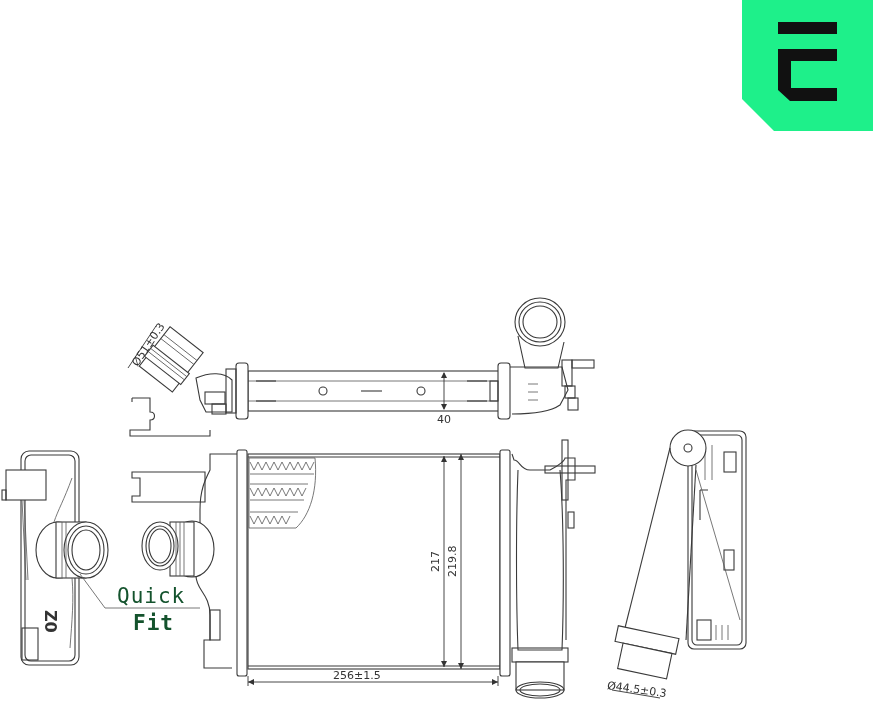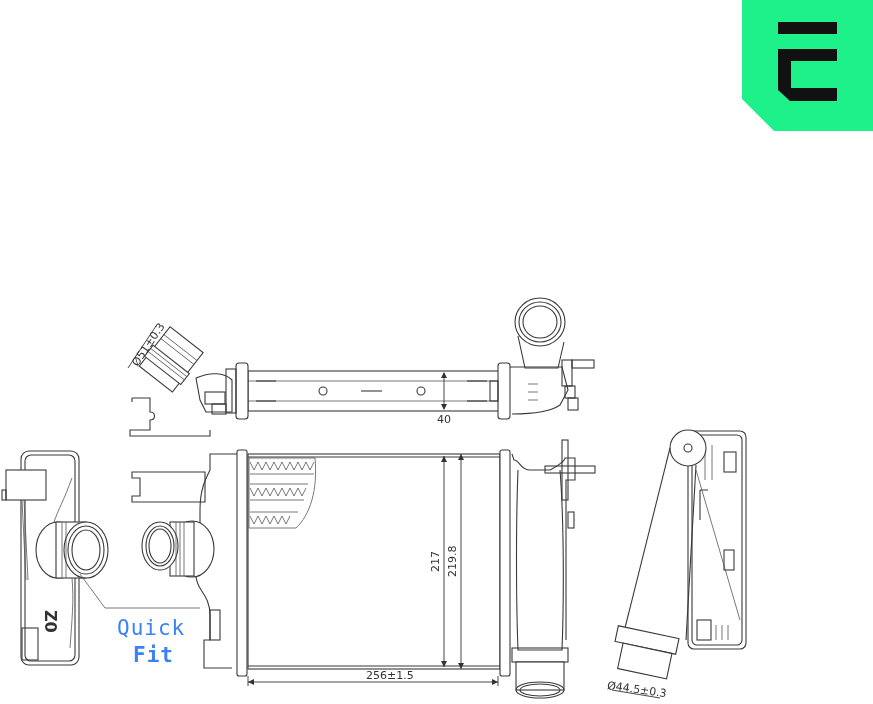--- a/index.html
+++ b/index.html
@@ -8,21 +8,21 @@
   .canvas { position: absolute; left: 0; top: 0; width: 873px; height: 704px; }
   svg.drawing { position: absolute; left: 0; top: 0; }
   .ln { stroke: #3a3a3a; stroke-width: 1.1; fill: none; }
   .ln-thin { stroke: #555; stroke-width: 0.8; fill: none; }
   .ln-fill { stroke: #3a3a3a; stroke-width: 1.1; fill: #ffffff; }
   .dim { stroke: #333; stroke-width: 0.9; fill: none; }
   .dim-text { position: absolute; font-family: "DejaVu Sans", sans-serif;
               font-size: 11px; color: #333; white-space: nowrap; line-height: 1; }
   .rot-90 { transform-origin: 0 0; transform: rotate(-90deg); }
   .callout { position: absolute; font-family: "DejaVu Sans Mono", monospace;
-             font-size: 21px; color: #3b82f6; letter-spacing: 1px; line-height: 1; font-weight: 300; margin-top: 32px; }
+             font-size: 21px; color: #14532d; letter-spacing: 1px; line-height: 1; font-weight: 300; }
   .logo { position: absolute; left: 742px; top: 0; width: 131px; height: 131px; }
 </style>
 </head>
 <body>
 
 <div class="canvas">
 
   <div class="logo">
     <svg width="131" height="131" viewBox="0 0 131 131">
       <polygon points="0,0 131,0 131,131 32,131 0,99" fill="#1EF08A"></polygon>
@@ -187,20 +187,20 @@
       <rect class="ln-fill" x="616" y="632" width="62" height="16" transform="rotate(12 647 640)"></rect>
       <rect class="ln-fill" x="620" y="648" width="50" height="26" transform="rotate(12 645 660)"></rect>
       <line class="dim" x1="612" y1="690" x2="660" y2="698"></line>
     </g>
   </svg>
 
   <div class="dim-text rot-90" style="left:130px; top:362px; transform: rotate(-56deg);">Ø51±0.3</div>
   <div class="dim-text" style="left:437px; top:414px;">40</div>
   <div class="dim-text rot-90" style="left:430px; top:572px;">217</div>
   <div class="dim-text rot-90" style="left:447px; top:577px;">219.8</div>
-  <div class="dim-text" style="left:366px; top:670px;">256±1.5</div>
+  <div class="dim-text" style="left:333px; top:670px;">256±1.5</div>
   <div class="dim-text" style="left:608px; top:680px; transform: rotate(8deg); transform-origin: 0 0;">Ø44.5±0.3</div>
 
   <div class="callout" style="left:117px; top:586px;">Quick</div>
   <div class="callout" style="left:133px; top:613px;font-weight:bold;">Fit</div>
 
   <div class="dim-text" style="left:58px; top:610px; font-size:16px; font-weight:bold; transform: rotate(90deg); transform-origin: 0 0;">Z0</div>
 </div>
 
 </body></html>

